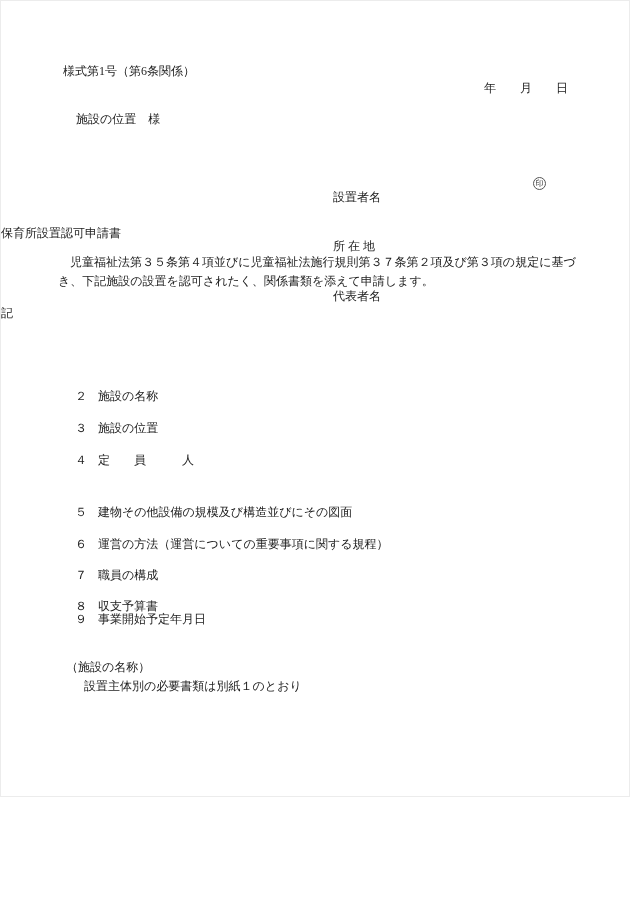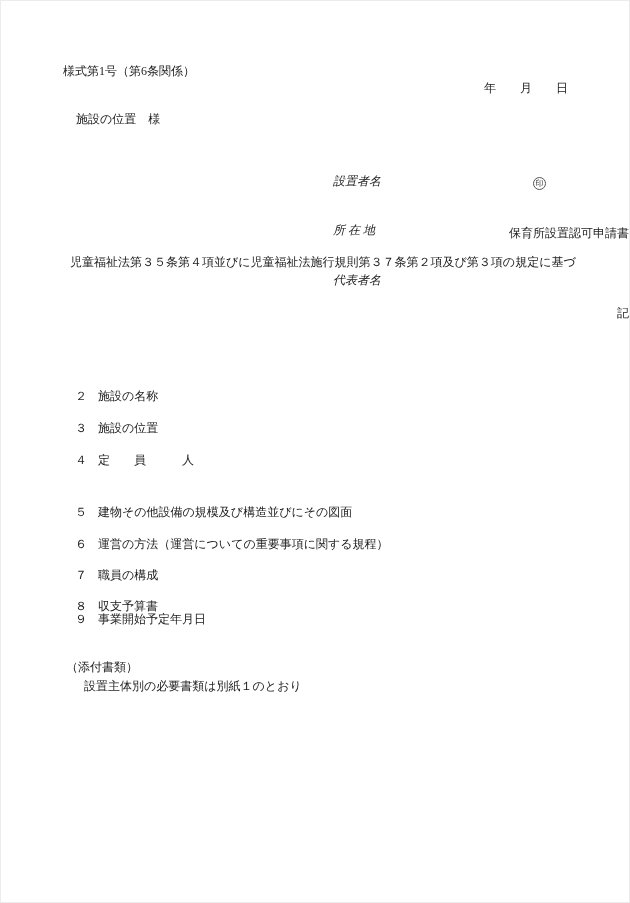--- a/index.html
+++ b/index.html
@@ -1,46 +1,45 @@
 <!DOCTYPE html>
 <html lang="ja"><head>
 <meta charset="utf-8">
 <style>
   html, body { margin: 0; padding: 0; background: #fff; }
   .page {
     position: relative;
     width: 630px;
-    height: 903px;
+    height: 797px;
     background: #ffffff;
     font-family: "Liberation Serif", "DejaVu Serif", serif;
     font-size: 12px;
     color: #1c1c1c;
     overflow: hidden;
     box-sizing: border-box;
     border: 1px solid #ececec;
   }
   .line {
     position: absolute;
     white-space: pre;
     line-height: 15px;
   }
   .center {
     position: absolute;
     left: 0;
     width: 100%;
-    text-align: right;
+    text-align: left;
     white-space: pre;
     line-height: 15px;
   }
   .applicant-block {
     position: absolute;
     left: 332px;
-    top: 141px;
+    top: 157px;
     white-space: pre;
-    font-style: italic;
   }
   .applicant-block div { line-height: 19.4px; }
   .item .no {
     display: inline-block;
     width: 23px;
   }
   .seal {
     position: absolute;
     left: 532px;
     top: 176px;
@@ -74,20 +73,21 @@
     <div>代表者名</div>
   </div>
 
   <span class="seal">
     <span>印</span>
   </span>
 
   <div class="center" style="top:225px">保育所設置認可申請書</div>
 
   <div class="line" style="left:57px; top:254px">　児童福祉法第３５条第４項並びに児童福祉法施行規則第３７条第２項及び第３項の規定に基づ</div>
+  <div class="line" style="left:57px; top:273px">き、下記施設の設置を認可されたく、関係書類を添えて申請します。</div>
 
   <div class="center" style="top:305px">記</div>
 
 
   <div class="line item" style="left:62px; top:373px">
     <span class="no">２</span><span>施設の名称</span>
   </div>
 
   <div class="line item" style="left:62px; top:405px">
     <span class="no">３</span><span>施設の位置</span>
@@ -110,16 +110,16 @@
   </div>
 
   <div class="line item" style="left:62px; top:583px">
     <span class="no">８</span><span>収支予算書</span>
   </div>
 
   <div class="line item" style="left:62px; top:596px">
     <span class="no">９</span><span>事業開始予定年月日</span>
   </div>
 
-  <div class="line" style="left:65px; top:659px">（添付書類）</div>
+  <div class="line" style="left:65px; top:659px">（施設の名称）</div>
   <div class="line" style="left:83px; top:678px">設置主体別の必要書類は別紙１のとおり</div>
 
 </div>
 
 </body></html>

